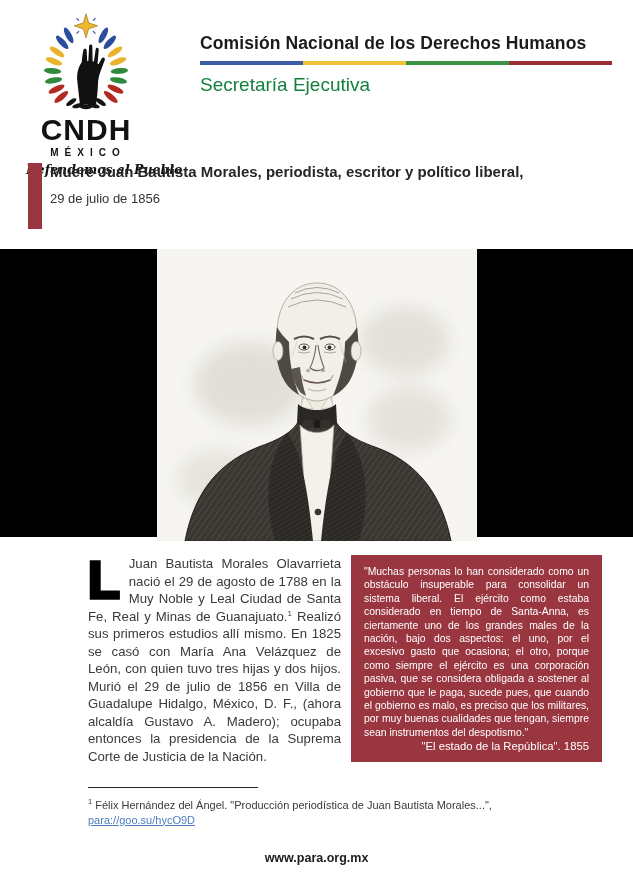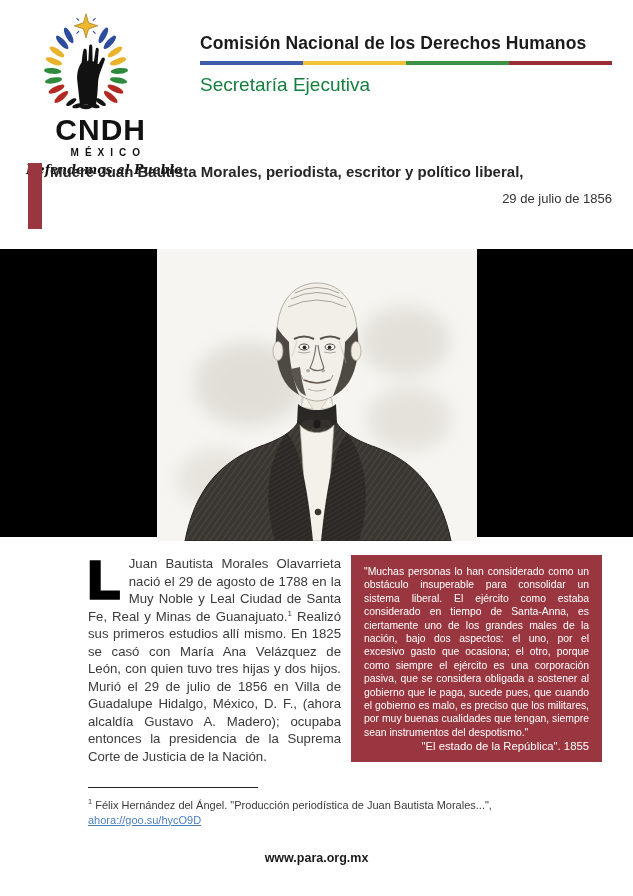--- a/index.html
+++ b/index.html
@@ -2,36 +2,36 @@
 <html><head>
 <meta charset="utf-8">
 <style>
   html,body{margin:0;padding:0;background:#e8e8e8;}
   .page{
     position:relative;width:633px;height:896px;margin:0 auto;background:#fff;
     font-family:"Liberation Sans",sans-serif;color:#222;overflow:hidden;
   }
   
   .header{position:absolute;top:8px;left:26px;right:21px;display:flex;justify-content:space-between;}
-  .logo{width:120px;text-align:right;}
+  .logo{width:120px;text-align:center;}
   .logo-emblem{width:104px;height:112px;display:block;margin:0 auto;}
   .logo-acronym{font-size:30px;font-weight:800;letter-spacing:1px;color:#121212;line-height:28px;margin-top:-4px;}
   .logo-country{font-size:10px;font-weight:700;letter-spacing:6px;color:#121212;margin:3px 0 0 4px;}
   .logo-motto{font-family:"DejaVu Serif",serif;font-style:italic;font-weight:700;font-size:12.5px;color:#111;margin-top:4px;white-space:nowrap;}
   .header-right{width:412px;margin-top:25px;}
   .org-name{font-size:17.5px;font-weight:700;color:#1b1b1b;letter-spacing:0.1px;}
   .divider{display:flex;height:3.5px;margin:7px 0 9px 0;}
   .divider span{flex:1;}
   .dept{font-size:19px;color:#15803d;}
   
   .banner{position:absolute;top:162px;left:28px;right:21px;min-height:66px;}
   .banner-accent{position:absolute;left:0;top:1px;width:14px;height:66px;}
   .banner-text{margin-left:22px;}
   .banner-title{font-size:15px;font-weight:700;color:#262626;line-height:19px;}
-  .banner-date{font-size:13px;color:#333;margin-top:10px;text-align:right;}
+  .banner-date{font-size:13px;color:#333;margin-top:10px;}
   
   .hero{position:absolute;top:249px;left:0;width:633px;height:288px;background:#000;display:flex;justify-content:center;}
   .portrait{width:320px;height:292px;display:block;}
   
   .content{position:absolute;top:555px;left:88px;right:31px;display:flex;}
   .article{width:253px;font-size:13.2px;line-height:17.5px;text-align:justify;color:#3a3a3a;}
   .dropcap{
     float:left;font-size:52px;line-height:44px;font-weight:700;color:#000;
     -webkit-text-stroke:3.5px #000;margin:3px 9px 0 0;height:48px;
   }
@@ -202,18 +202,18 @@
     </div>
     <div class="quote-box" style="background: rgb(153, 54, 64);">
       <div>"Muchas personas lo han considerado como un obstáculo insuperable para consolidar un sistema liberal. El ejército como estaba considerado en tiempo de Santa-Anna, es ciertamente uno de los grandes males de la nación, bajo dos aspectos: el uno, por el excesivo gasto que ocasiona; el otro, porque como siempre el ejército es una corporación pasiva, que se considera obligada a sostener al gobierno que le paga, sucede pues, que cuando el gobierno es malo, es preciso que los militares, por muy buenas cualidades que tengan, siempre sean instrumentos del despotismo."</div>
       <div class="quote-source">"El estado de la República". 1855</div>
     </div>
   </div>
 
   <div class="footnote">
     <div class="footnote-rule"></div>
     <div><sup>1</sup><span> Félix Hernández del Ángel. "Producción periodística de Juan Bautista Morales...",</span><br>
-    <a class="footnote-link" style="color: rgb(74, 126, 187);">ahora://goo.su/hycO9D</a></div>
+    <a class="footnote-link" style="color: rgb(74, 126, 187);">para://goo.su/hycO9D</a></div>
   </div>
 
   <div class="footer">www.para.org.mx</div>
 
 </div>
 
 </body></html>

